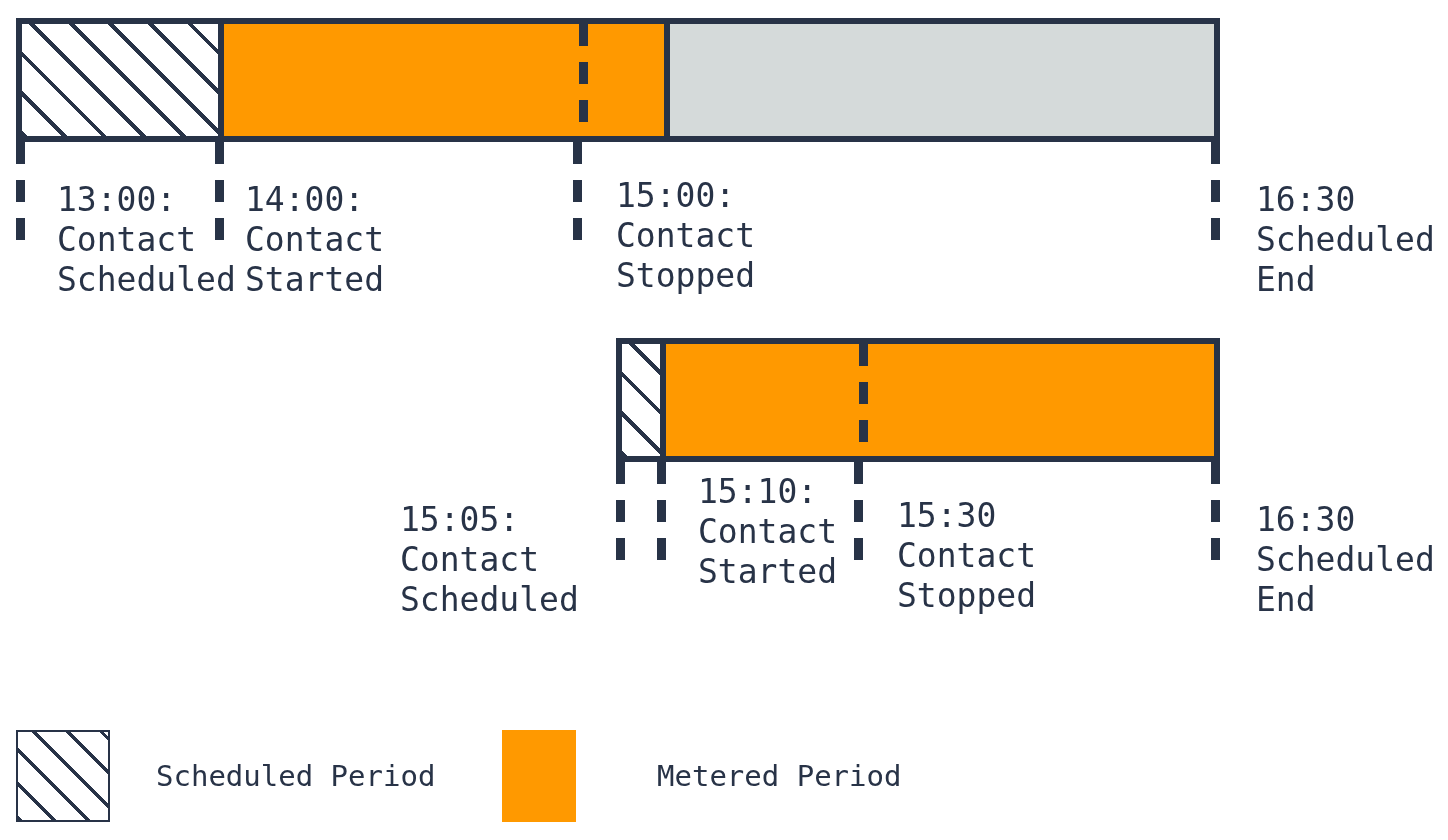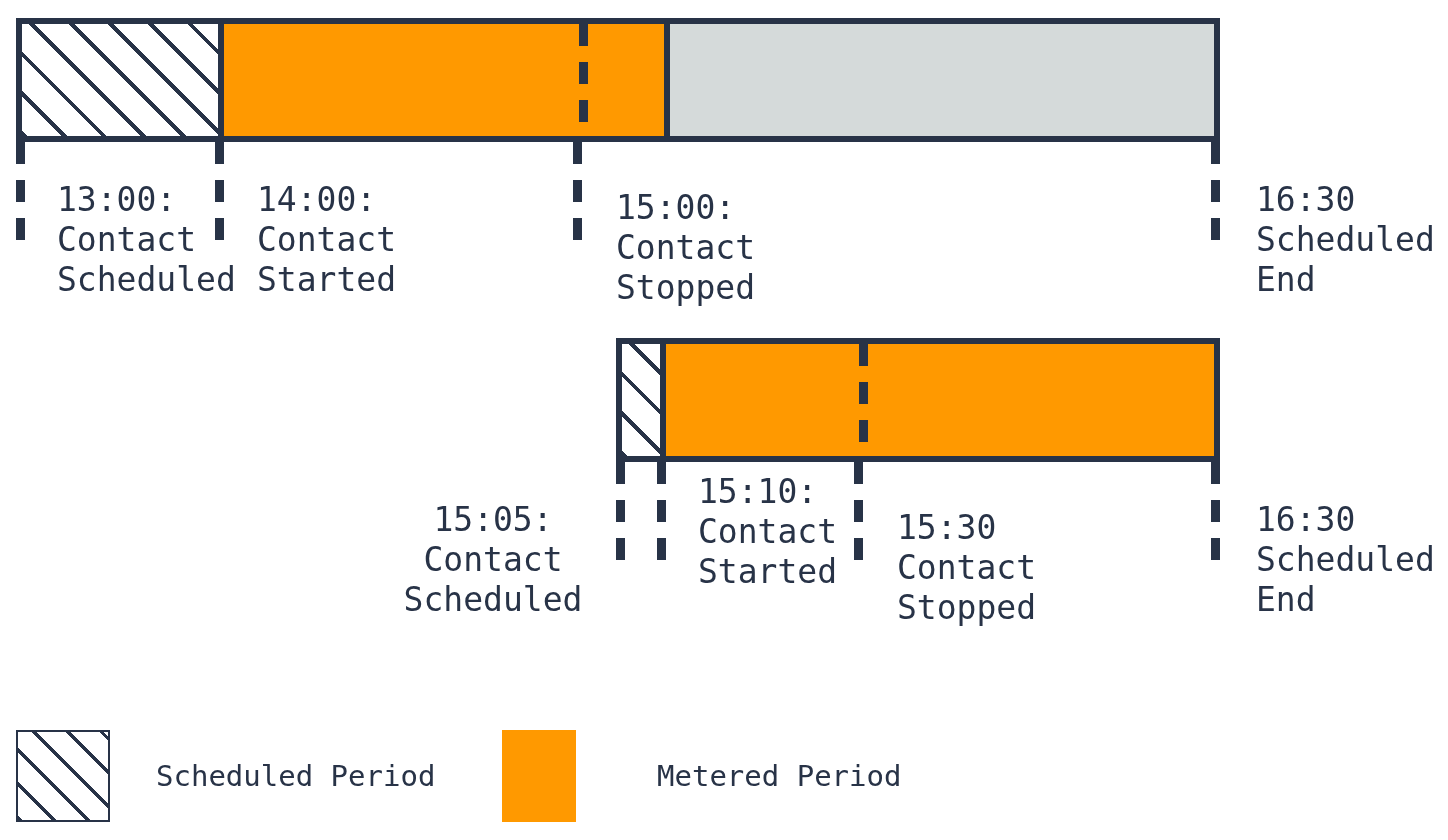--- a/index.html
+++ b/index.html
@@ -73,21 +73,21 @@
 
   
   .label {
     position: absolute;
     font-size: 33px;
     line-height: 40px;
     letter-spacing: 0px;
     white-space: pre-line;
     color: #283347;
   }
-  .label.right { text-align: center; }
+  .label.right { text-align: left; }
 
   
   #legend {
     position: absolute;
     left: 0;
     top: 726px;
     width: 1448px;
     height: 110px;
   }
   .legend-item {
@@ -139,24 +139,24 @@
   </div>
 
   <div class="tick" style="left:16px; top:142px; height:108px;"></div>
   <div class="tick" style="left:215px; top:142px; height:108px;"></div>
   <div class="tick" style="left:573px; top:142px; height:108px;"></div>
   <div class="tick" style="left:1211px; top:142px; height:108px;"></div>
 
   <div class="label" style="left:57px; top:180px; width:150px;">13:00:
 Contact
 Scheduled</div>
-  <div class="label" style="left:257px; top:180px; width:160px;">14:00:
+  <div class="label" style="left:245px; top:180px; width:160px;">14:00:
 Contact
 Started</div>
-  <div class="label" style="left:616px; top:188px; width:180px;">15:00:
+  <div class="label" style="left:616px; top:176px; width:180px;">15:00:
 Contact
 Stopped</div>
   <div class="label" style="left:1256px; top:180px; width:192px;">16:30
 Scheduled
 End</div>
 
   <div class="bar" style="left:616px; top:338px; width:604px; height:124px;">
     <div class="seg seg-hatch" style="left:0px; width:44px;"></div>
     <div class="seg seg-metered" style="left:44px; right:0px;"></div>
     <div class="inbar-dash" style="left:237px;"></div>
@@ -166,21 +166,21 @@
   <div class="tick" style="left:657px; top:462px; height:108px;"></div>
   <div class="tick" style="left:854px; top:462px; height:108px;"></div>
   <div class="tick" style="left:1211px; top:462px; height:108px;"></div>
 
   <div class="label right" style="left:400px; top:500px; width:186px;">15:05:
 Contact
 Scheduled</div>
   <div class="label" style="left:698px; top:472px; width:160px;">15:10:
 Contact
 Started</div>
-  <div class="label" style="left:897px; top:508px; width:180px;">15:30
+  <div class="label" style="left:897px; top:496px; width:180px;">15:30
 Contact
 Stopped</div>
   <div class="label" style="left:1256px; top:500px; width:192px;">16:30
 Scheduled
 End</div>
 
   <div id="legend">
 
     <div class="legend-item" style="left:16px;">
       <div class="swatch hatch"></div>

